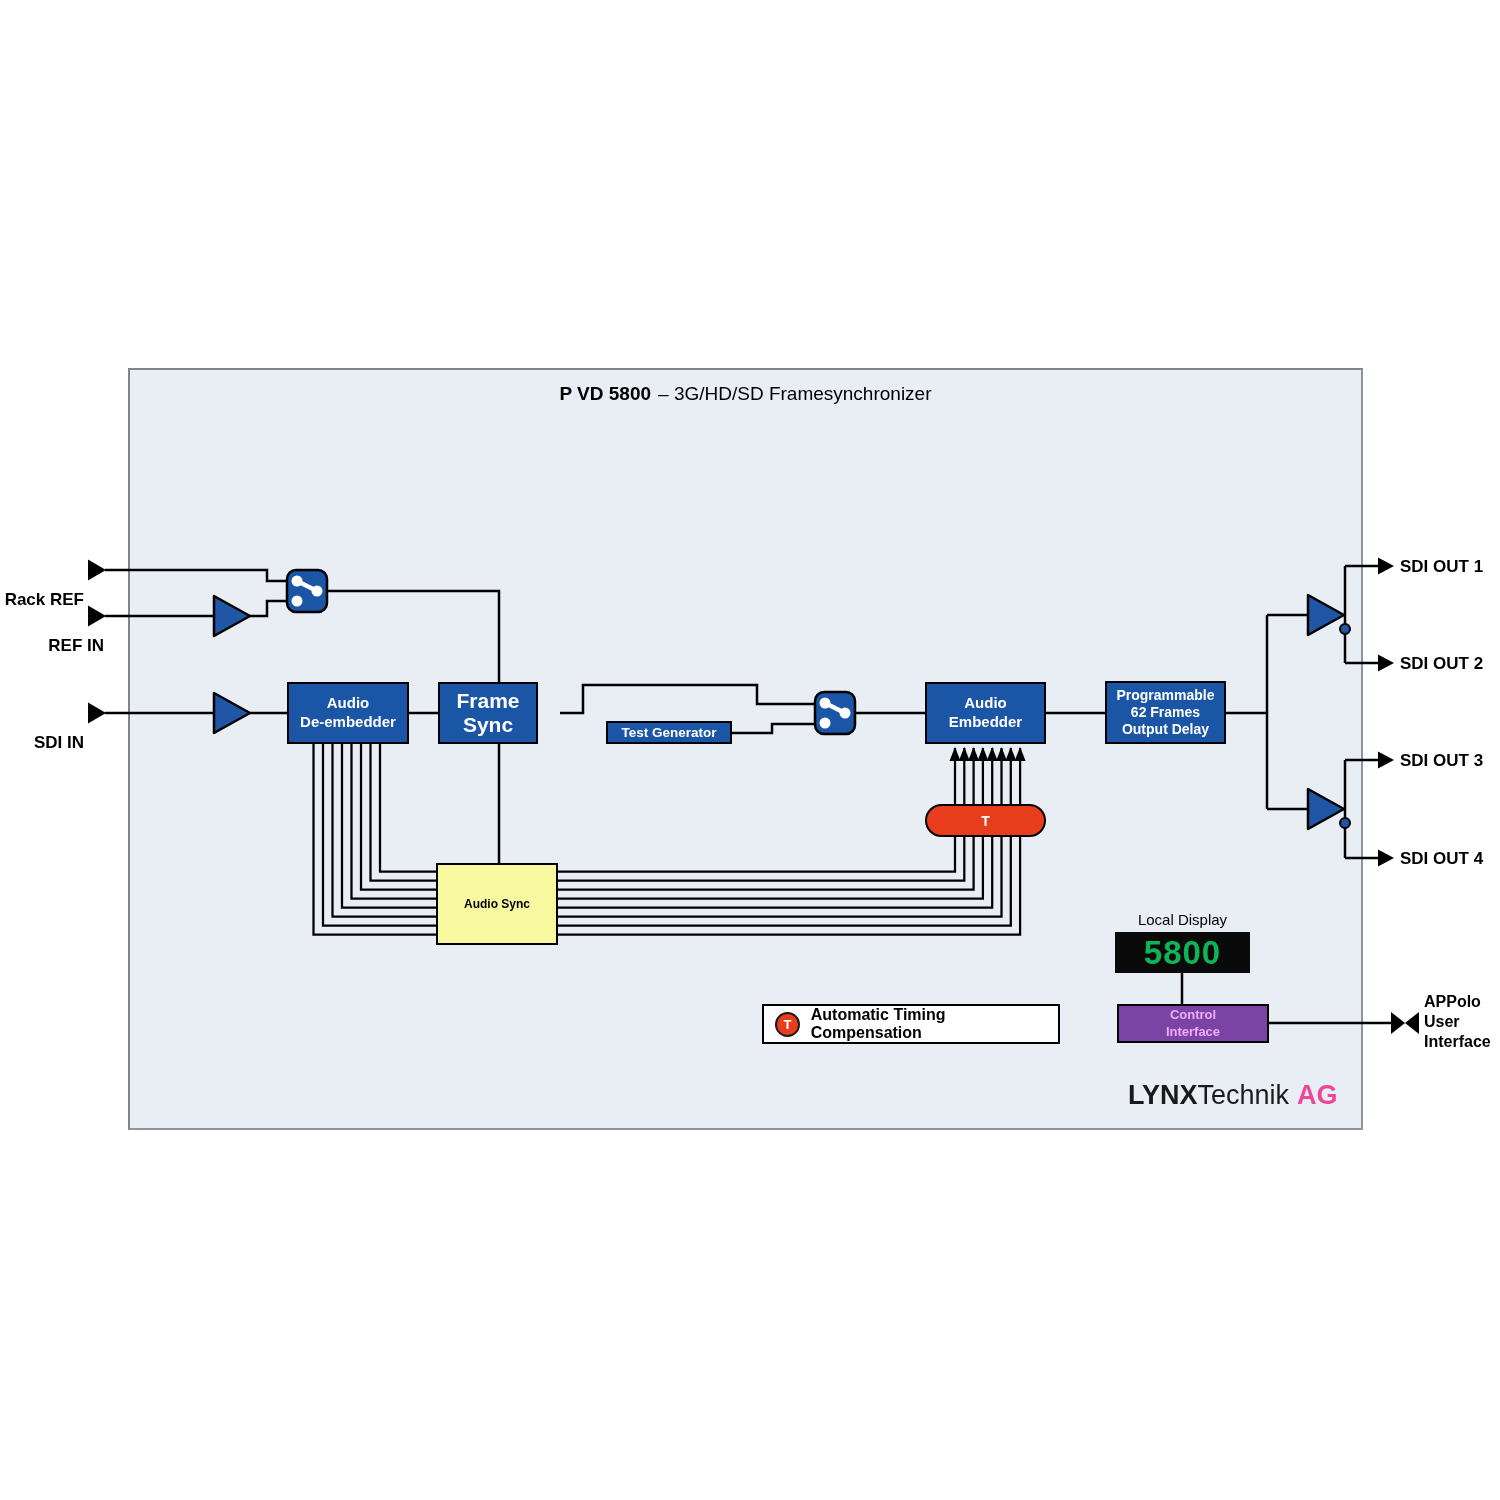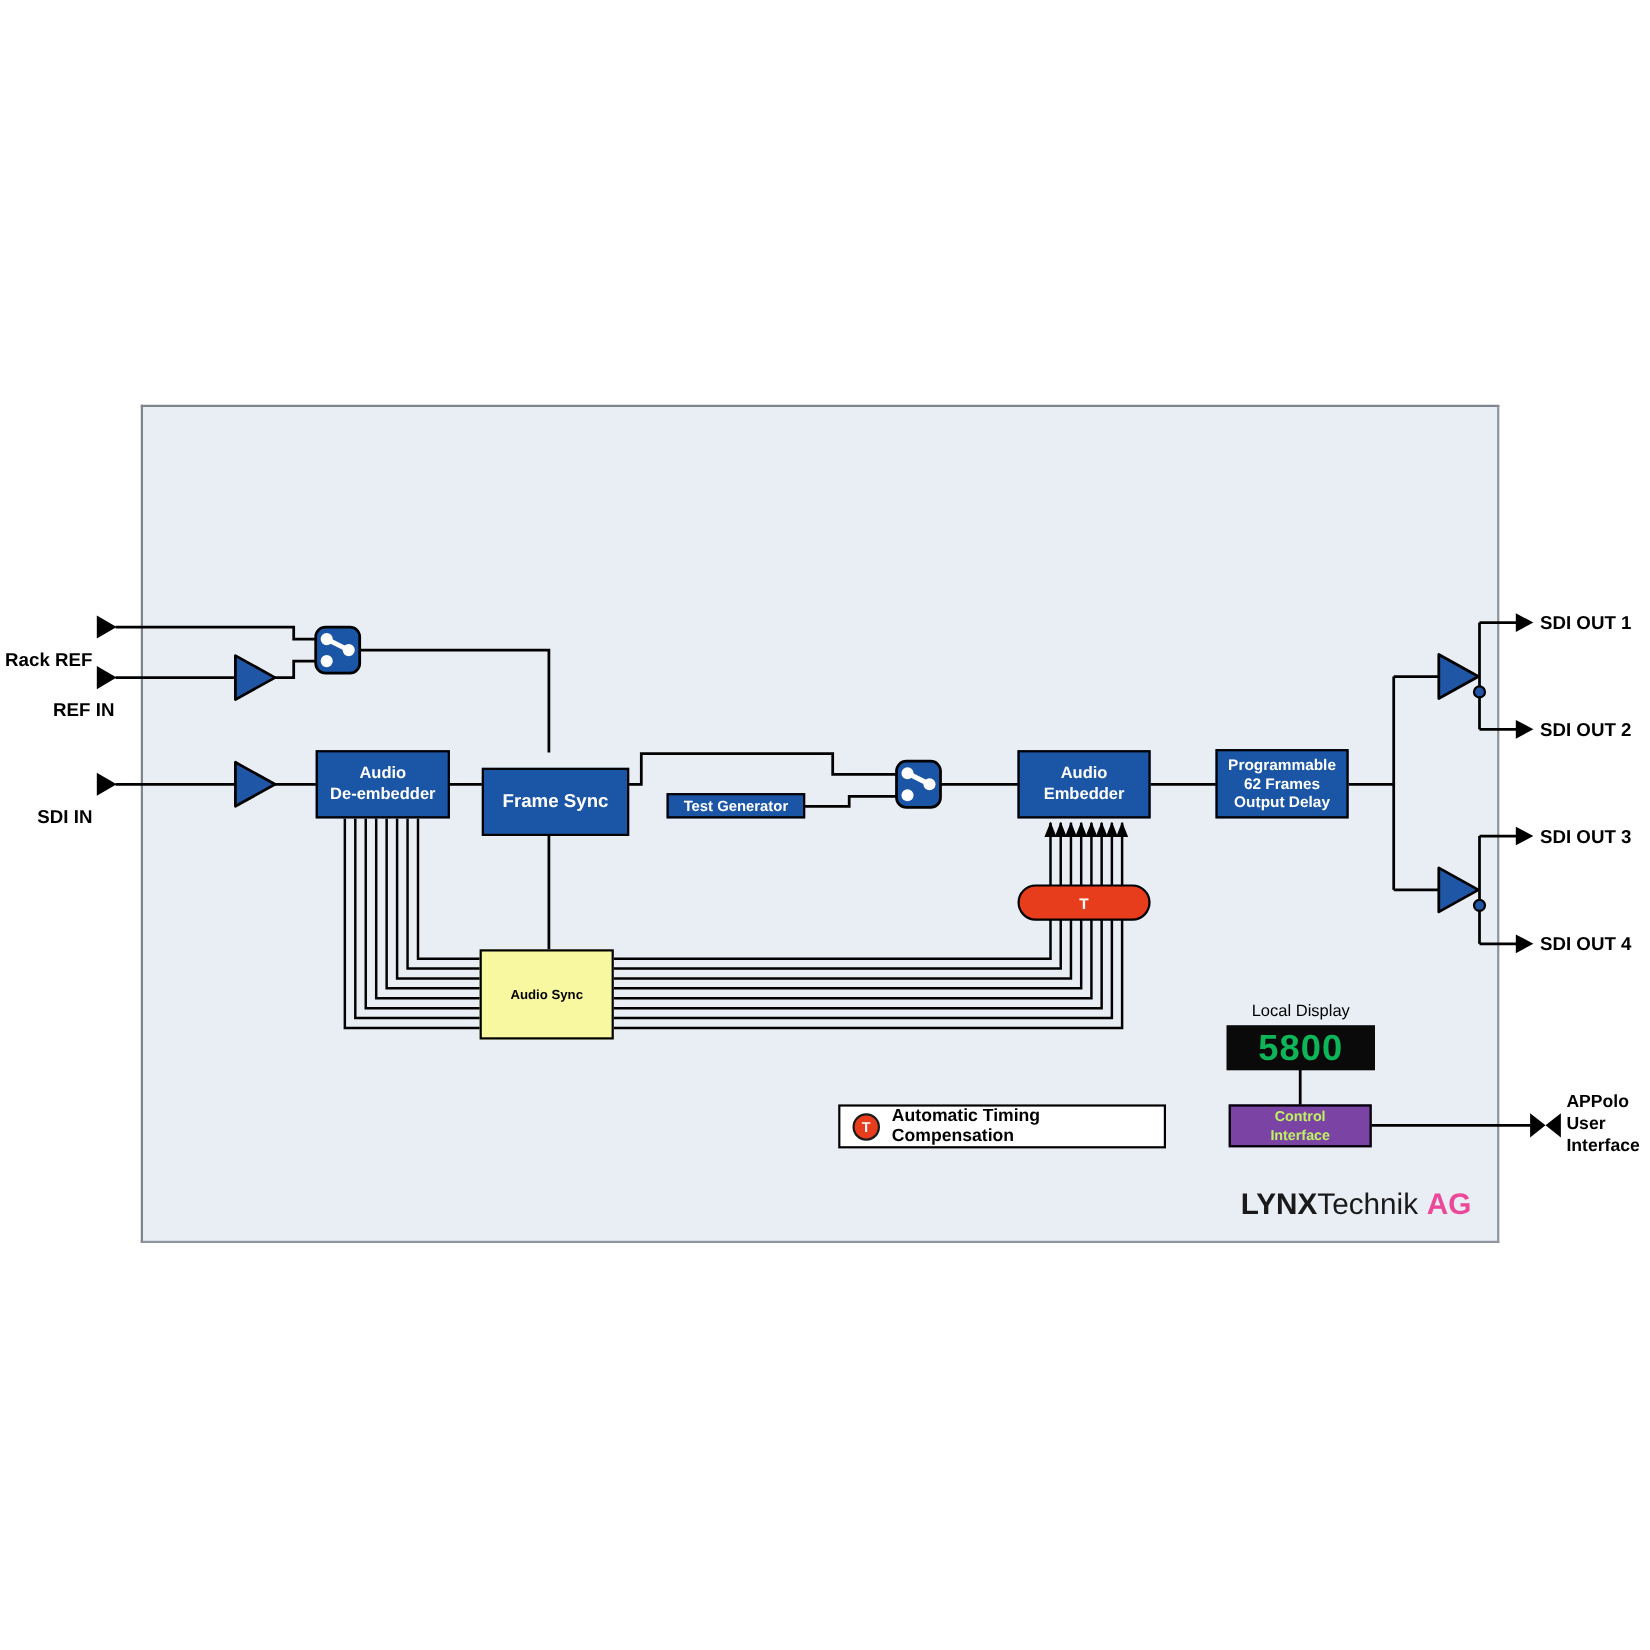--- a/index.html
+++ b/index.html
@@ -24,35 +24,38 @@
   .legend{position:absolute;left:762px;top:1004px;width:298px;height:40px;background:#fff;
           border:2.5px solid #000;box-sizing:border-box;display:flex;align-items:center;z-index:2;}
   .legend .dot{width:25px;height:25px;border-radius:50%;background:#e83d1c;border:2px solid #1a1a1a;
           color:#fff;font-weight:bold;font-size:13px;display:flex;align-items:center;justify-content:center;
           margin:0 11px 0 11px;box-sizing:border-box;}
   .legend .txt{font-weight:bold;font-size:16px;color:#000;}
   .disp-cap{position:absolute;left:1115px;top:911px;width:135px;text-align:center;font-size:15px;z-index:2;}
   .display{position:absolute;left:1115px;top:932px;width:135px;height:41px;background:#0a0a0a;
            display:flex;align-items:center;justify-content:center;z-index:2;}
   .display .val{color:#0db558;font-weight:bold;font-size:33px;letter-spacing:1px;}
-  .ctrl{left:1117px;top:1004px;width:130px;height:39px;background:#7b44a4;color:#bef264;
+  .ctrl{left:1117px;top:1004px;width:152px;height:39px;background:#7b44a4;color:#f0abfc;
         font-weight:bold;font-size:13px;line-height:1.3;}
   .appolo{position:absolute;left:1424px;top:992px;font-weight:bold;font-size:16px;line-height:20px;z-index:2;}
   .logo{position:absolute;left:1128px;top:1080px;font-size:27px;z-index:2;white-space:nowrap;}
   .logo .b{font-weight:bold;color:#1a1a1a;}
   .logo .r{font-weight:normal;color:#1a1a1a;}
   .logo .ag{font-weight:bold;color:#ec4899;margin-left:8px;}
 </style>
 </head>
 <body>
 
 <div class="stage">
 
   <div class="panel"></div>
 
+  <div class="title">
+    <span class="model">P VD 5800</span><span class="sub">– 3G/HD/SD Framesynchronizer</span>
+  </div>
 
   <svg class="wires" width="1500" height="1500" viewBox="0 0 1500 1500">
 
     <g stroke="#000" stroke-width="2.5" fill="none">
       <path d="M105 570 H267 V581 H296"></path>
       <path d="M105 616 H214"></path>
       <path d="M249 616 H267 V601 H296"></path>
       <path d="M326 591 H499 V684"></path>
       <path d="M105 713 H214"></path>
       <path d="M249 713 H289"></path>
@@ -157,21 +160,21 @@
   <div class="lbl port in" style="top:606px;padding-left:20px;">REF IN</div>
   <div class="lbl port in" style="top:703px;">SDI IN</div>
 
   <div class="lbl port out" style="top:556px;">SDI OUT 1</div>
   <div class="lbl port out" style="top:653px;">SDI OUT 2</div>
   <div class="lbl port out" style="top:750px;">SDI OUT 3</div>
   <div class="lbl port out" style="top:848px;">SDI OUT 4</div>
 
   <div class="box blue pre" style="left:287px;top:682px;width:122px;height:62px;font-size:15px;line-height:1.25;">Audio
 De-embedder</div>
-  <div class="box blue" style="left:438px;top:682px;width:134px;height:62px;font-size:17px;margin-top:16px;">Frame Sync</div>
+  <div class="box blue" style="left:438px;top:682px;width:100px;height:62px;font-size:21px;">Frame Sync</div>
   <div class="box blue" style="left:606px;top:721px;width:126px;height:23px;font-size:13.5px;">Test Generator</div>
   <div class="box blue pre" style="left:925px;top:682px;width:121px;height:62px;font-size:15px;line-height:1.25;">Audio
 Embedder</div>
   <div class="box blue pre" style="left:1105px;top:681px;width:121px;height:63px;font-size:14px;line-height:1.22;">Programmable
 62 Frames
 Output Delay</div>
   <div class="box yellow" style="left:436px;top:863px;width:122px;height:82px;font-size:12px;">Audio Sync</div>
   <div class="box capsule" style="left:925px;top:804px;width:121px;height:33px;">T</div>
 
   <div class="legend">

